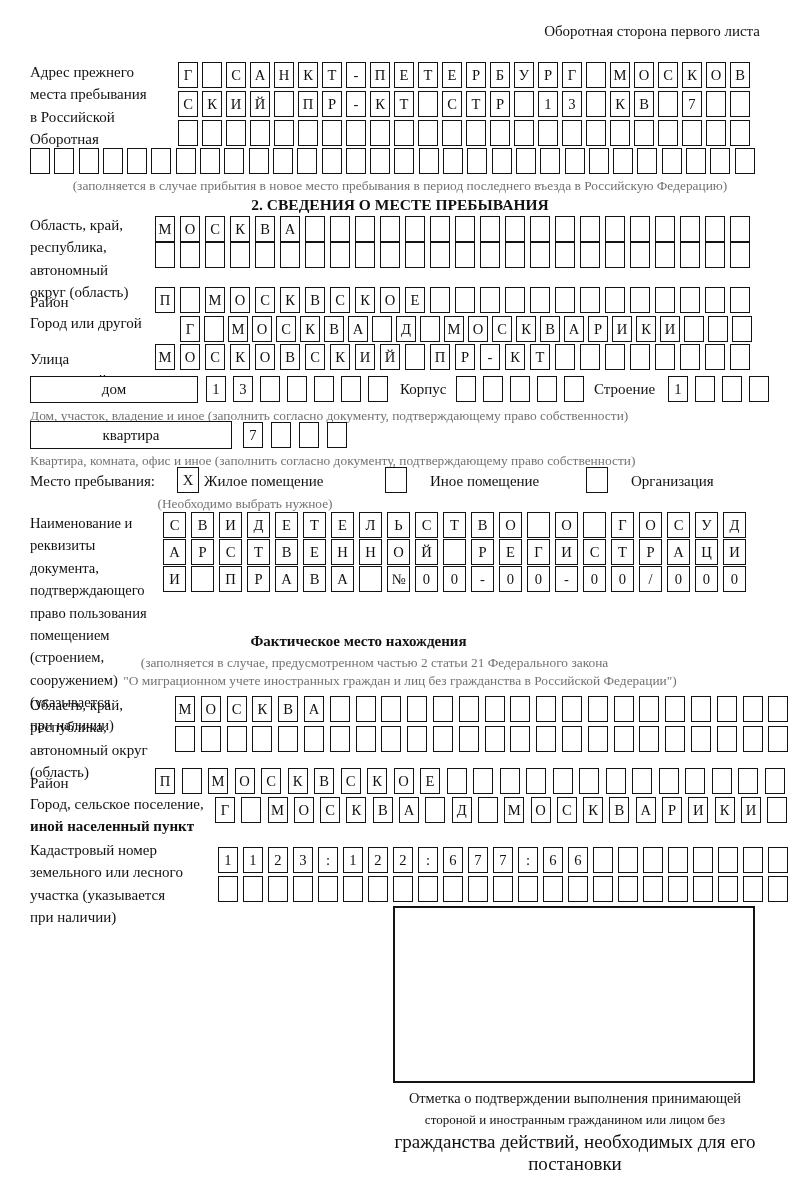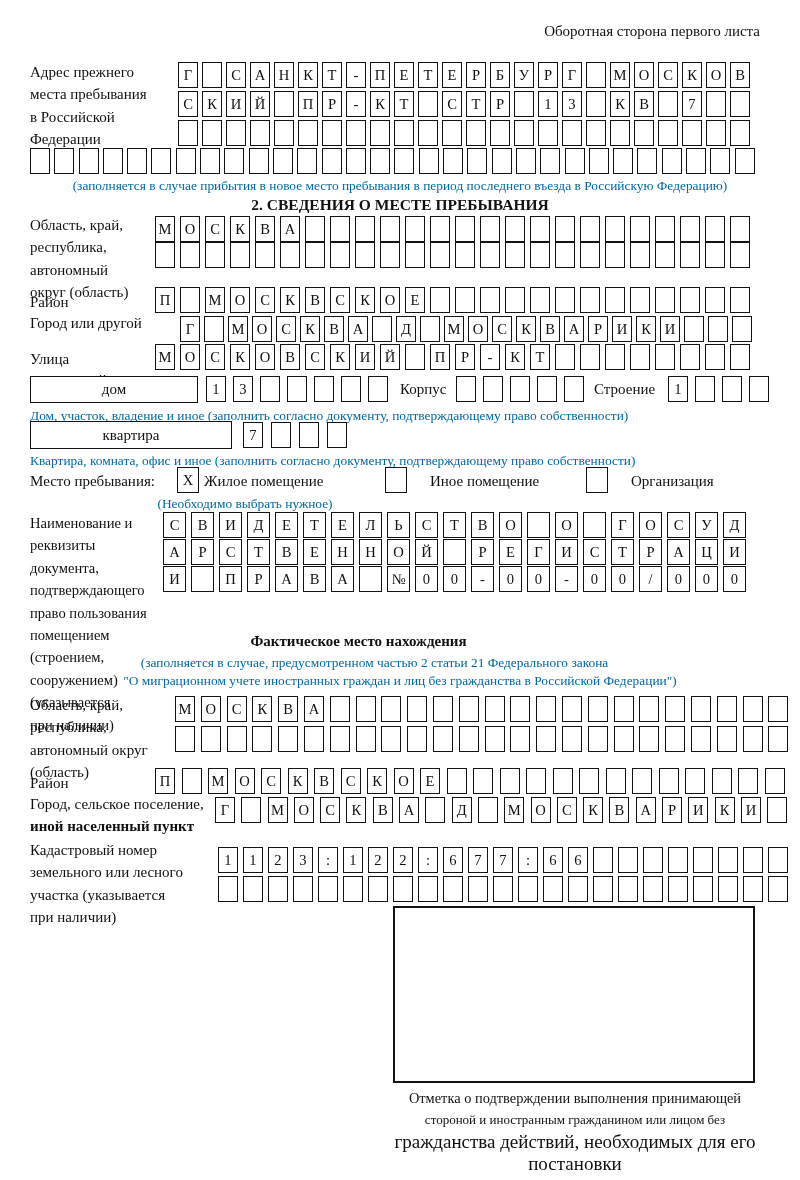--- a/index.html
+++ b/index.html
@@ -2,21 +2,21 @@
 <html><head>
 <meta charset="utf-8">
 <style>
   html,body{margin:0;padding:0;background:#fff;}
   .page{
     position:relative;width:800px;height:1180px;background:#ffffff;
     font-family:"Liberation Serif","DejaVu Serif",serif;color:#111;overflow:hidden;
   }
   .abs{position:absolute;}
   .lbl{font-size:15px;line-height:22.4px;color:#111;}
-  .lbl-sm{font-size:13.4px;line-height:18px;color:#0369a1;}
+  .lbl-sm{font-size:13.4px;line-height:18px;color:#737373;}
   .bold{font-weight:bold;}
   .center{text-align:center;}
   .boxrow{display:flex;}
   .cb{
     box-sizing:border-box;flex:0 0 auto;width:20px;height:26px;
     border:1.6px solid #131313;display:flex;align-items:center;justify-content:center;
     font-size:14.6px;background:#fff;
   }
   .w23 .cb{width:23px;}
   .chk{width:22px;}
@@ -32,21 +32,21 @@
 <body>
 
 <div class="page">
 
   <div class="abs lbl" style="top:20px;right:40px;">Оборотная сторона первого листа</div>
 
   <div class="abs" style="left:30px;top:61px;width:148px;">
     <div class="lbl">Адрес прежнего</div>
     <div class="lbl">места пребывания</div>
     <div class="lbl">в Российской</div>
-    <div class="lbl">Федерации</div>
+    <div class="lbl">Оборотная</div>
   </div>
   <div class="abs boxrow g40" style="left:178px;top:62px;">
       <span class="cb">Г</span>
       <span class="cb"></span>
       <span class="cb">С</span>
       <span class="cb">А</span>
       <span class="cb">Н</span>
       <span class="cb">К</span>
       <span class="cb">Т</span>
       <span class="cb">-</span>

